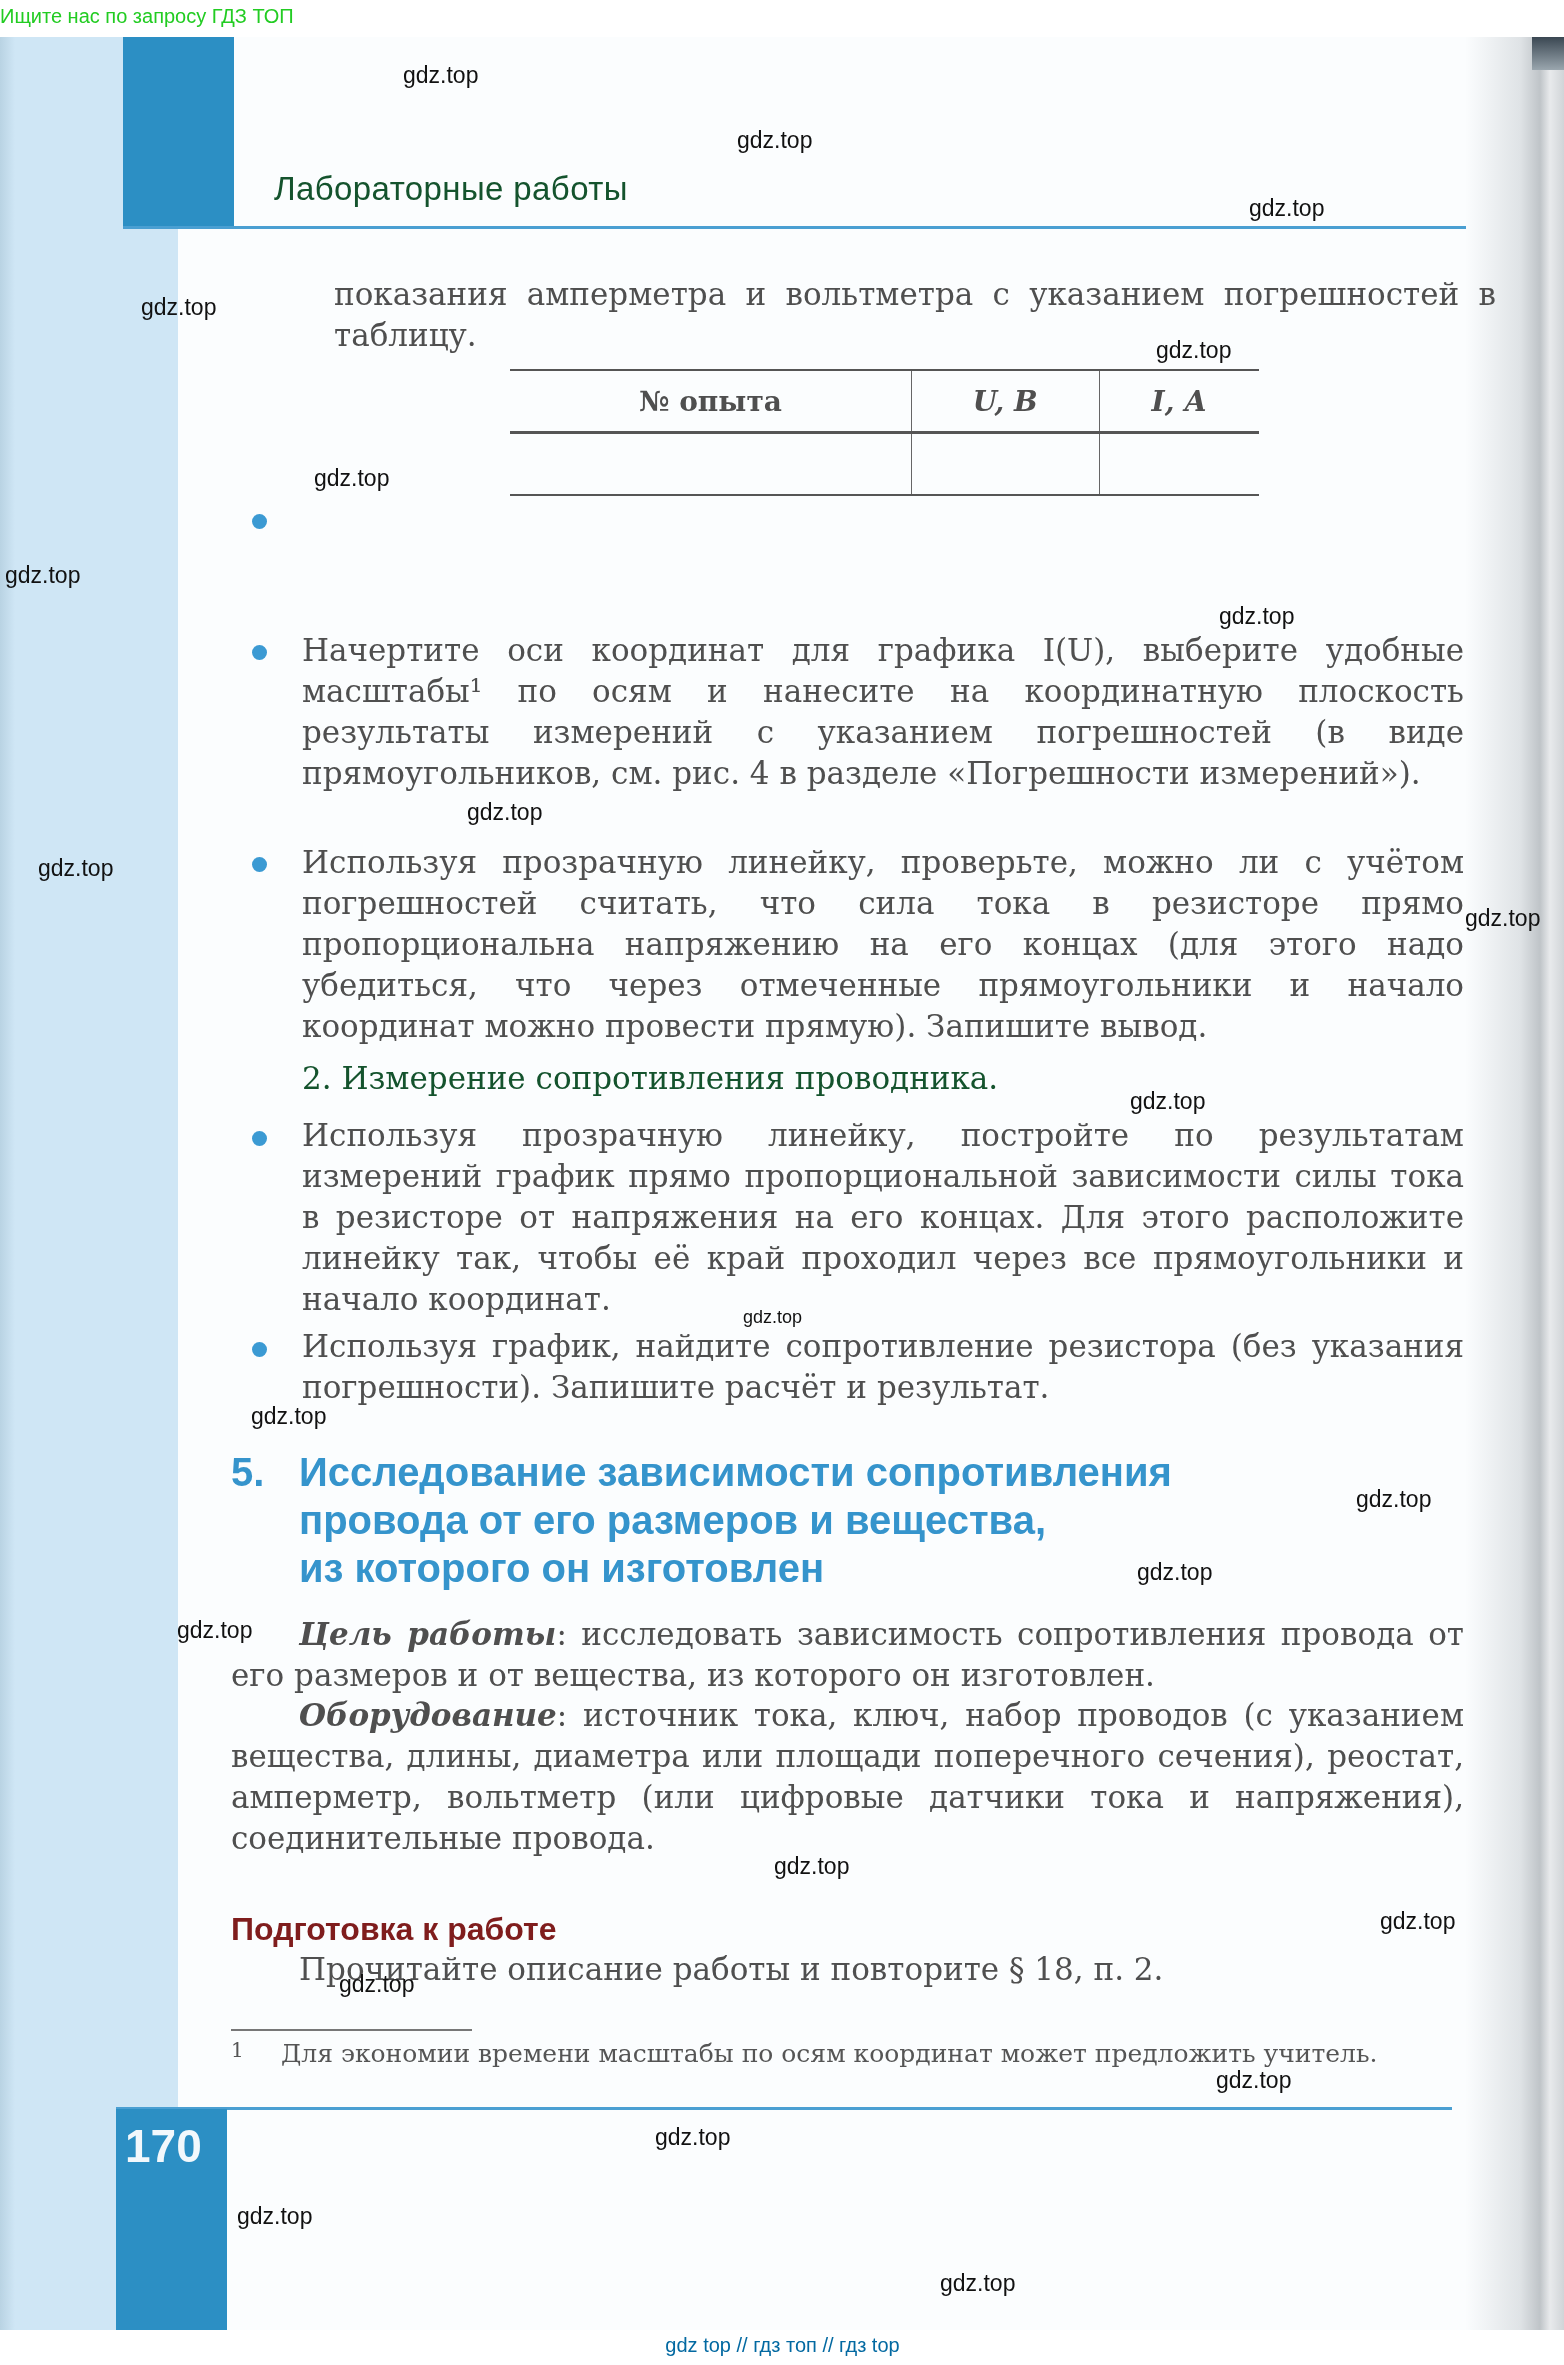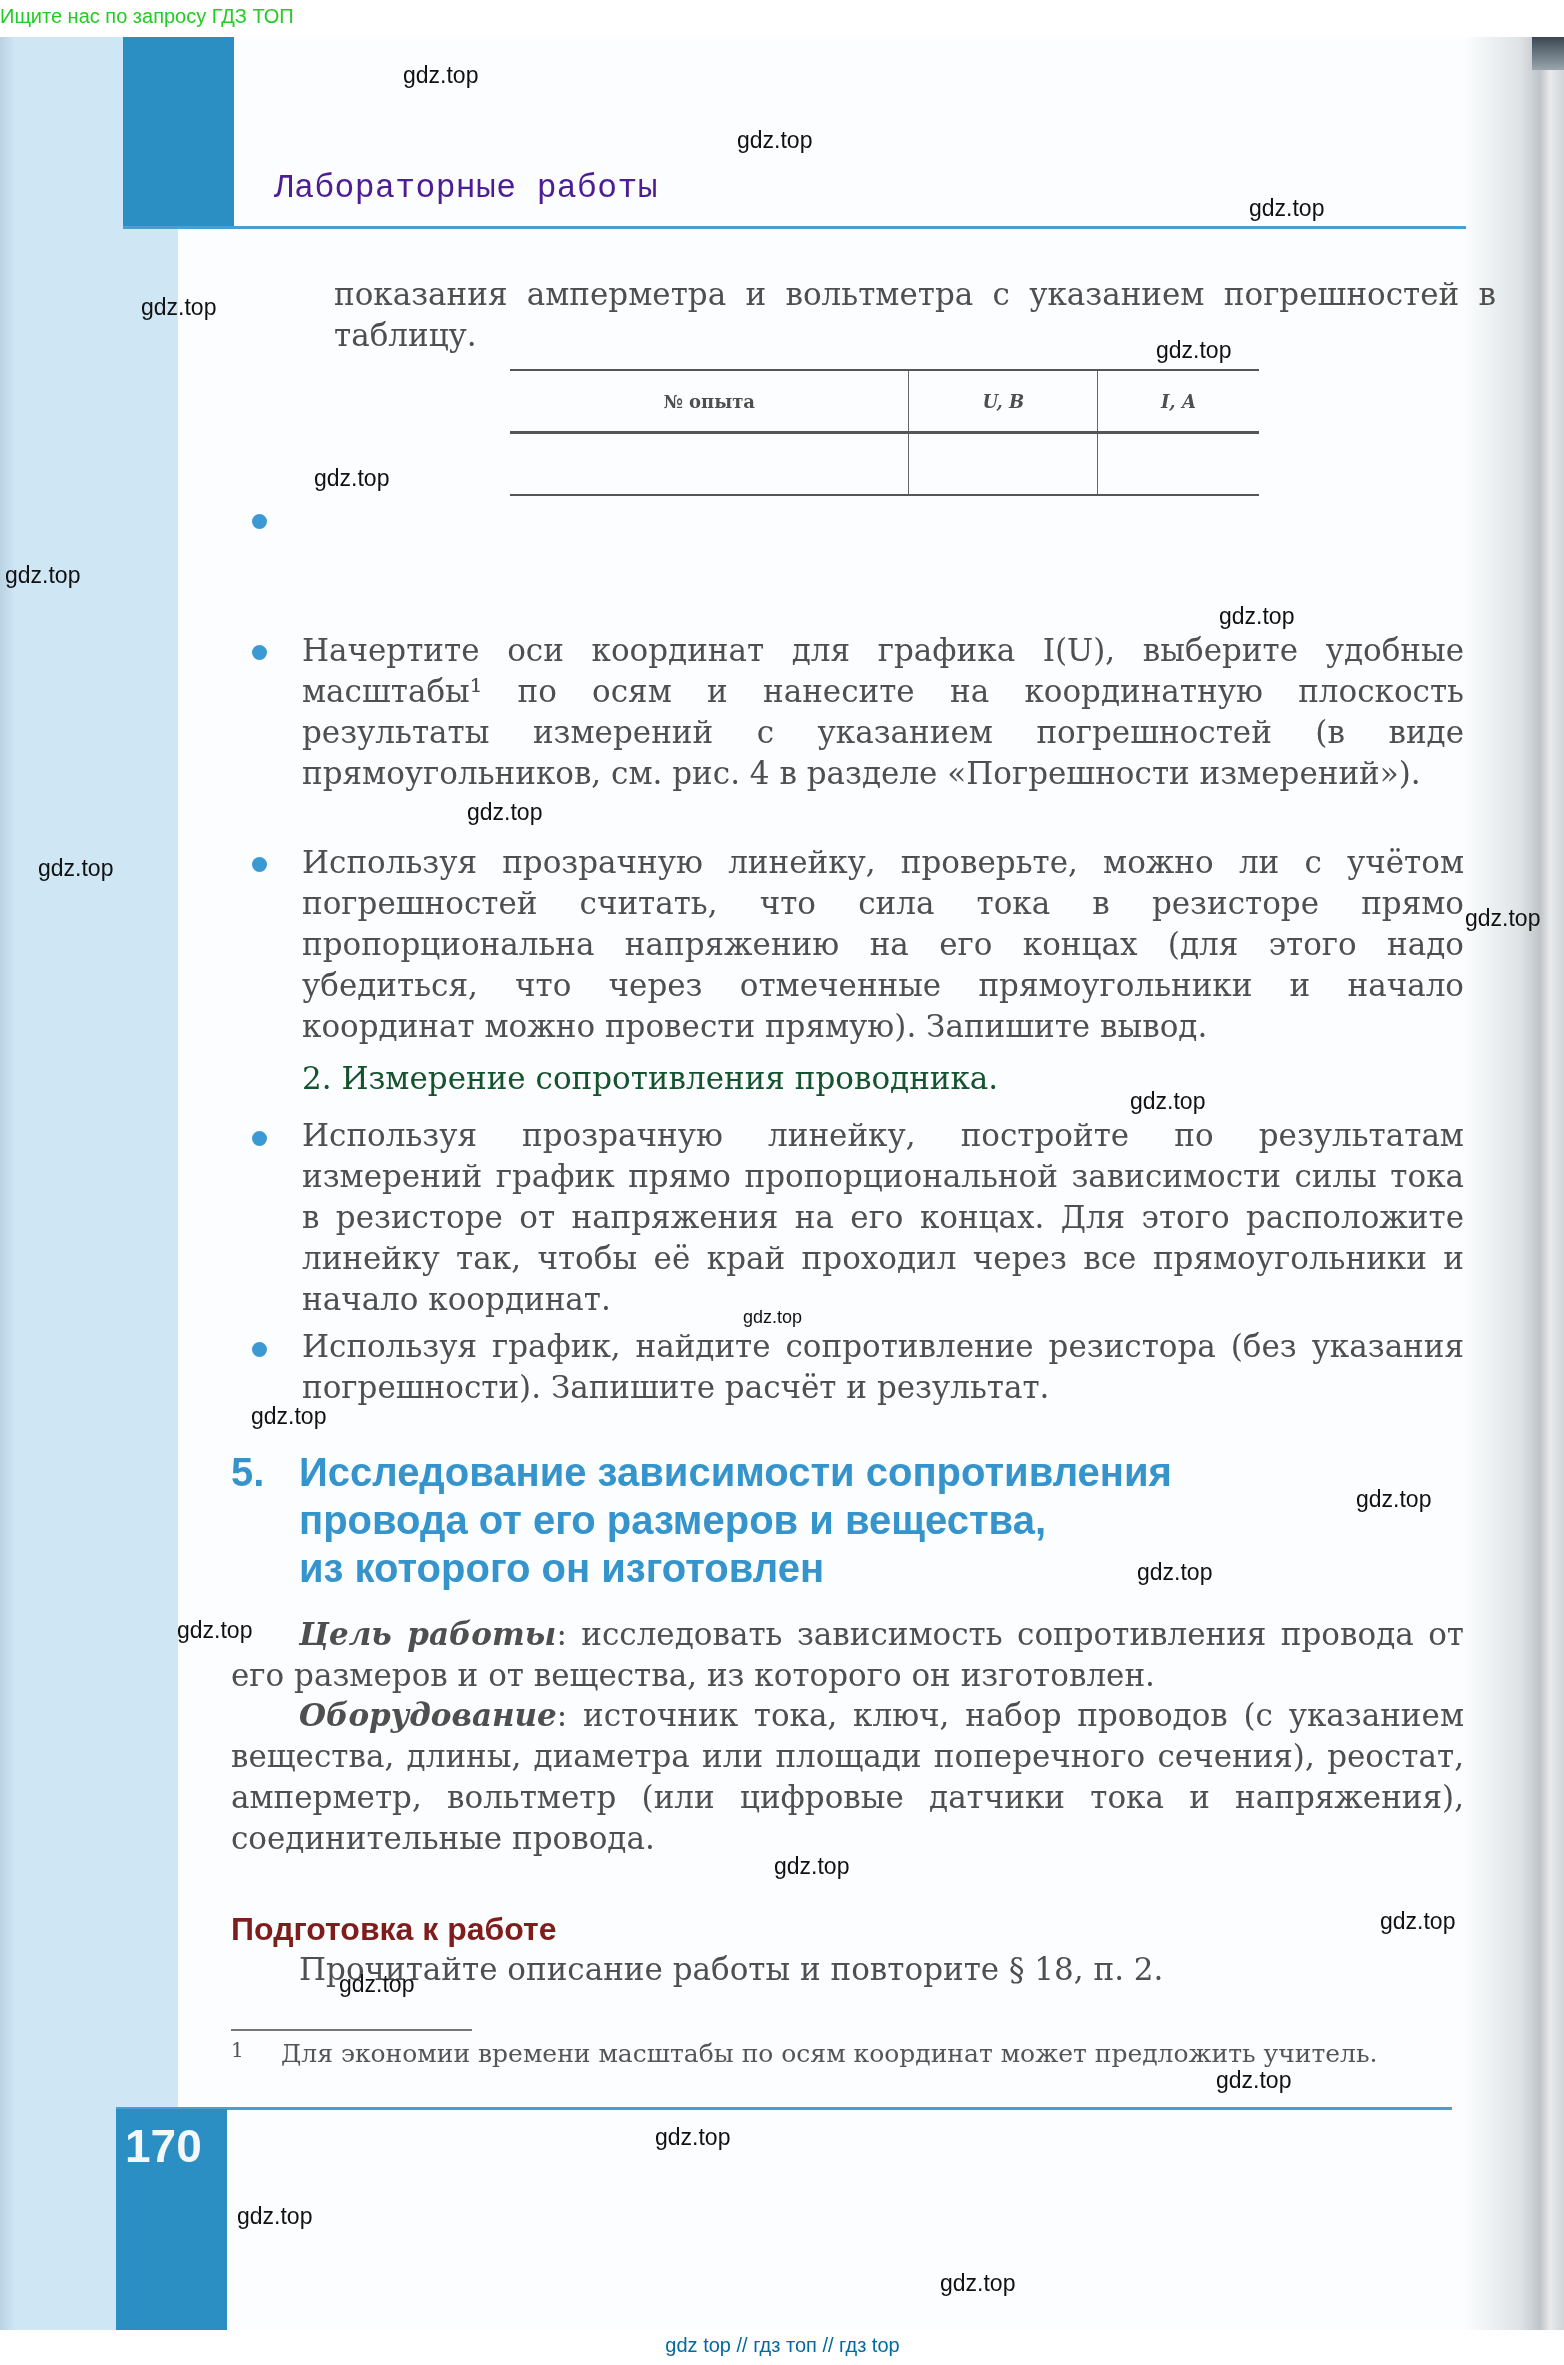--- a/index.html
+++ b/index.html
@@ -6,38 +6,38 @@
   body { width:1565px; height:2366px; position:relative; background:#ffffff; overflow:hidden; font-family:"DejaVu Serif", serif; }
   .top-banner { position:absolute; left:0; top:0; width:1565px; height:37px; text-align:left; font-family:"Liberation Sans", sans-serif; font-size:20px; line-height:33px; color:#22cc22; }
   .bottom-banner { position:absolute; left:0; top:2329px; width:1565px; height:37px; text-align:center; font-family:"Liberation Sans", sans-serif; font-size:20px; line-height:33px; color:#0369a1; }
   .page { position:absolute; left:0; top:37px; width:1565px; height:2293px; background:#fbfdfe; }
   .left-strip { position:absolute; left:0; top:0; width:178px; height:100%; background:#cfe6f5; }
   .left-edge { position:absolute; left:0; top:0; width:15px; height:100%; background:linear-gradient(90deg,#b9d3e3,#cfe6f5); }
   .right-shadow { position:absolute; right:0; top:0; width:100px; height:100%; background:linear-gradient(90deg,rgba(255,255,255,0),#dfe3e6 55%,#bfc4c8 75%,#e8eaec 85%,#cfd3d6); }
   .right-dark { position:absolute; right:0; top:0; width:33px; height:33px; background:linear-gradient(180deg,#3a4752,#9aa6ae); }
   .header-bar { position:absolute; left:123px; top:0; width:111px; height:189px; background:#2c8fc4; }
   .header-line { position:absolute; left:123px; top:189px; width:1343px; height:3.3px; background:#4a9fd2; }
-  .header-title { position:absolute; left:274px; top:133px; font-family:Liberation Mono, monospace; font-size:33px; color:#4c1d95; letter-spacing:0.4px; }
+  .header-title { position:absolute; left:274px; top:133px; font-family:Liberation Sans, sans-serif; font-size:33px; color:#14532d; letter-spacing:0.4px; }
   .footer-bar { position:absolute; left:116px; top:2072px; width:111px; height:221px; background:#2c8fc4; }
   .footer-line { position:absolute; left:116px; top:2070px; width:1336px; height:3.3px; background:#4a9fd2; }
   .page-number { position:absolute; left:125px; top:2082px; width:100px; text-align:left; font-family:"Liberation Sans", sans-serif; font-weight:bold; font-size:46px; color:#f2f8fc; }
   .para { position:absolute; left:302px; width:1162px; font-size:31px; line-height:41px; color:#4f4f4f; text-align:justify; text-align-last:left; }
   .bullet { position:absolute; width:15px; height:15px; border-radius:50%; background:#3b9ad3; }
   .sub-heading { position:absolute; left:302px; font-size:31px; font-weight:normal; color:#14532d; }
   .section-title { position:absolute; left:231px; top:1411px; font-family:"Liberation Sans", sans-serif; font-weight:bold; font-size:40px; line-height:48px; color:#3594cc; }
   .section-title .num { display:inline-block; width:68px; }
   .section-title .line { display:block; padding-left:68px; }
   .section-title .line.first { padding-left:0; }
   .prep-heading { position:absolute; left:231px; top:1874px; font-family:"Liberation Sans", sans-serif; font-weight:bold; font-size:32px; color:#7f1d1d; }
   .footnote-rule { position:absolute; left:231px; top:1992px; width:241px; height:1.7px; background:#777; }
   .footnote { position:absolute; left:231px; top:2000px; width:1228px; font-size:25px; line-height:33px; color:#555; }
   .footnote .fn-mark { position:absolute; left:0; top:-3.3px; font-size:20px; }
   .footnote .fn-text { display:block; padding-left:50px; text-align:justify; }
   .data-table { position:absolute; left:510px; top:332px; width:749px; border-collapse:collapse; }
-  .data-table th, .data-table td { border:1.7px solid #666; font-family:"DejaVu Serif", serif; font-size:18px; color:#4f4f4f; height:58px; text-align:center;margin-top:44px; }
+  .data-table th, .data-table td { border:1.7px solid #666; font-family:"DejaVu Serif", serif; font-size:28px; color:#4f4f4f; height:58px; text-align:center;margin-top:44px; }
   .data-table thead tr th { border-bottom:3.3px solid #555; font-weight:bold; }
   .data-table thead tr th { border-top:2.5px solid #555; }
   .data-table tbody tr td { border-bottom:2.5px solid #555; }
   .data-table th:first-child, .data-table td:first-child { border-left:none; }
   .data-table th:last-child, .data-table td:last-child { border-right:none; }
   i.var { font-style:italic; }
   .watermark { position:absolute; font-family:"Liberation Sans", sans-serif; font-size:23px; color:#111; }
   em.label { font-weight:bold; font-style:italic; }
 </style>
 </head>

